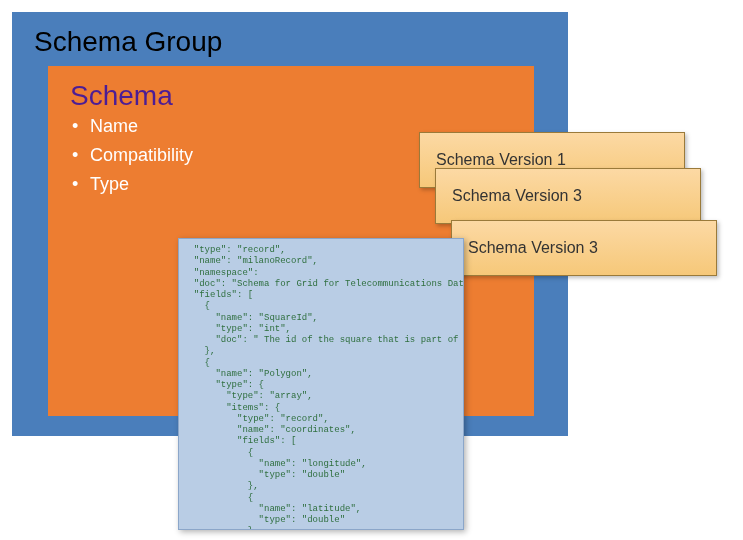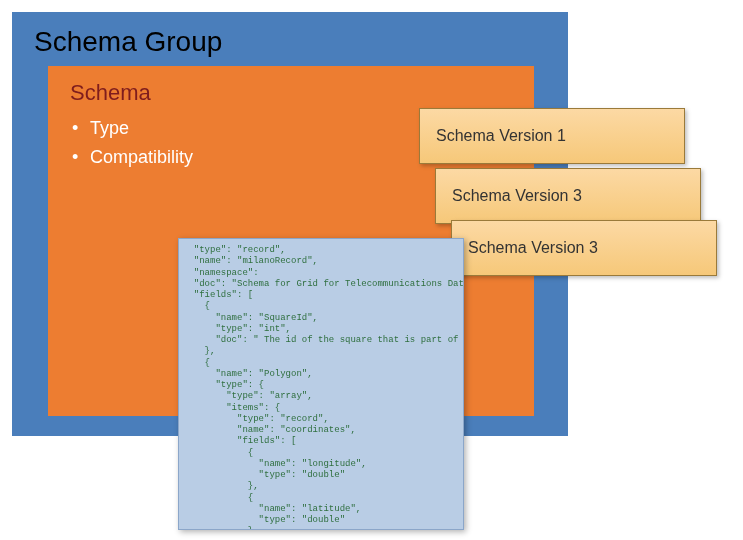--- a/index.html
+++ b/index.html
@@ -29,24 +29,23 @@
     .schema-box {
       position: absolute;
       left: 48px;
       top: 66px;
       width: 486px;
       height: 350px;
       background: #ed7d31;
       padding: 14px 22px;
     }
     .schema-title {
-      color: #7f1d1d;
-      font-size: 22px;
+      color: #4c1d95;
+      font-size: 28px;
       font-weight: 400;
-      margin-bottom: 8px;
     }
     .schema-list {
       list-style: none;
       padding-left: 20px;
     }
     .schema-list li {
       color: #ffffff;
       font-size: 18px;
       font-weight: 300;
       line-height: 1.6;
@@ -64,21 +63,21 @@
       height: 56px;
       background: linear-gradient(to bottom, #fcd9a4, #f6c879);
       border: 1px solid #9a7a3a;
       box-shadow: 2px 2px 4px rgba(0,0,0,0.25);
       display: flex;
       align-items: center;
       padding-left: 16px;
       font-size: 16px;
       color: #333333;
     }
-    .v1 { left: 419px; top: 108px; }
+    .v1 { left: 419px; top: 132px; }
     .v2 { left: 435px; top: 168px; }
     .v3 { left: 451px; top: 220px; }
     .code-box {
       position: absolute;
       left: 178px;
       top: 238px;
       width: 286px;
       height: 292px;
       background: #b9cde5;
       border: 1px solid #8ba6c9;
@@ -95,22 +94,23 @@
 </head>
 <body>
 
 <div class="schema-group-box">
   <div class="schema-group-title">Schema Group</div>
 </div>
 
 <div class="schema-box">
   <div class="schema-title">Schema</div>
   <ul class="schema-list">
+    <li>Name</li>
+    <li>Compatibility</li>
     <li>Type</li>
-    <li>Compatibility</li>
   </ul>
 </div>
 
 <div class="version-card v1">
   <span>Schema Version 1</span>
 </div>
 <div class="version-card v2">
   <span>Schema Version 3</span>
 </div>
 <div class="version-card v3">

